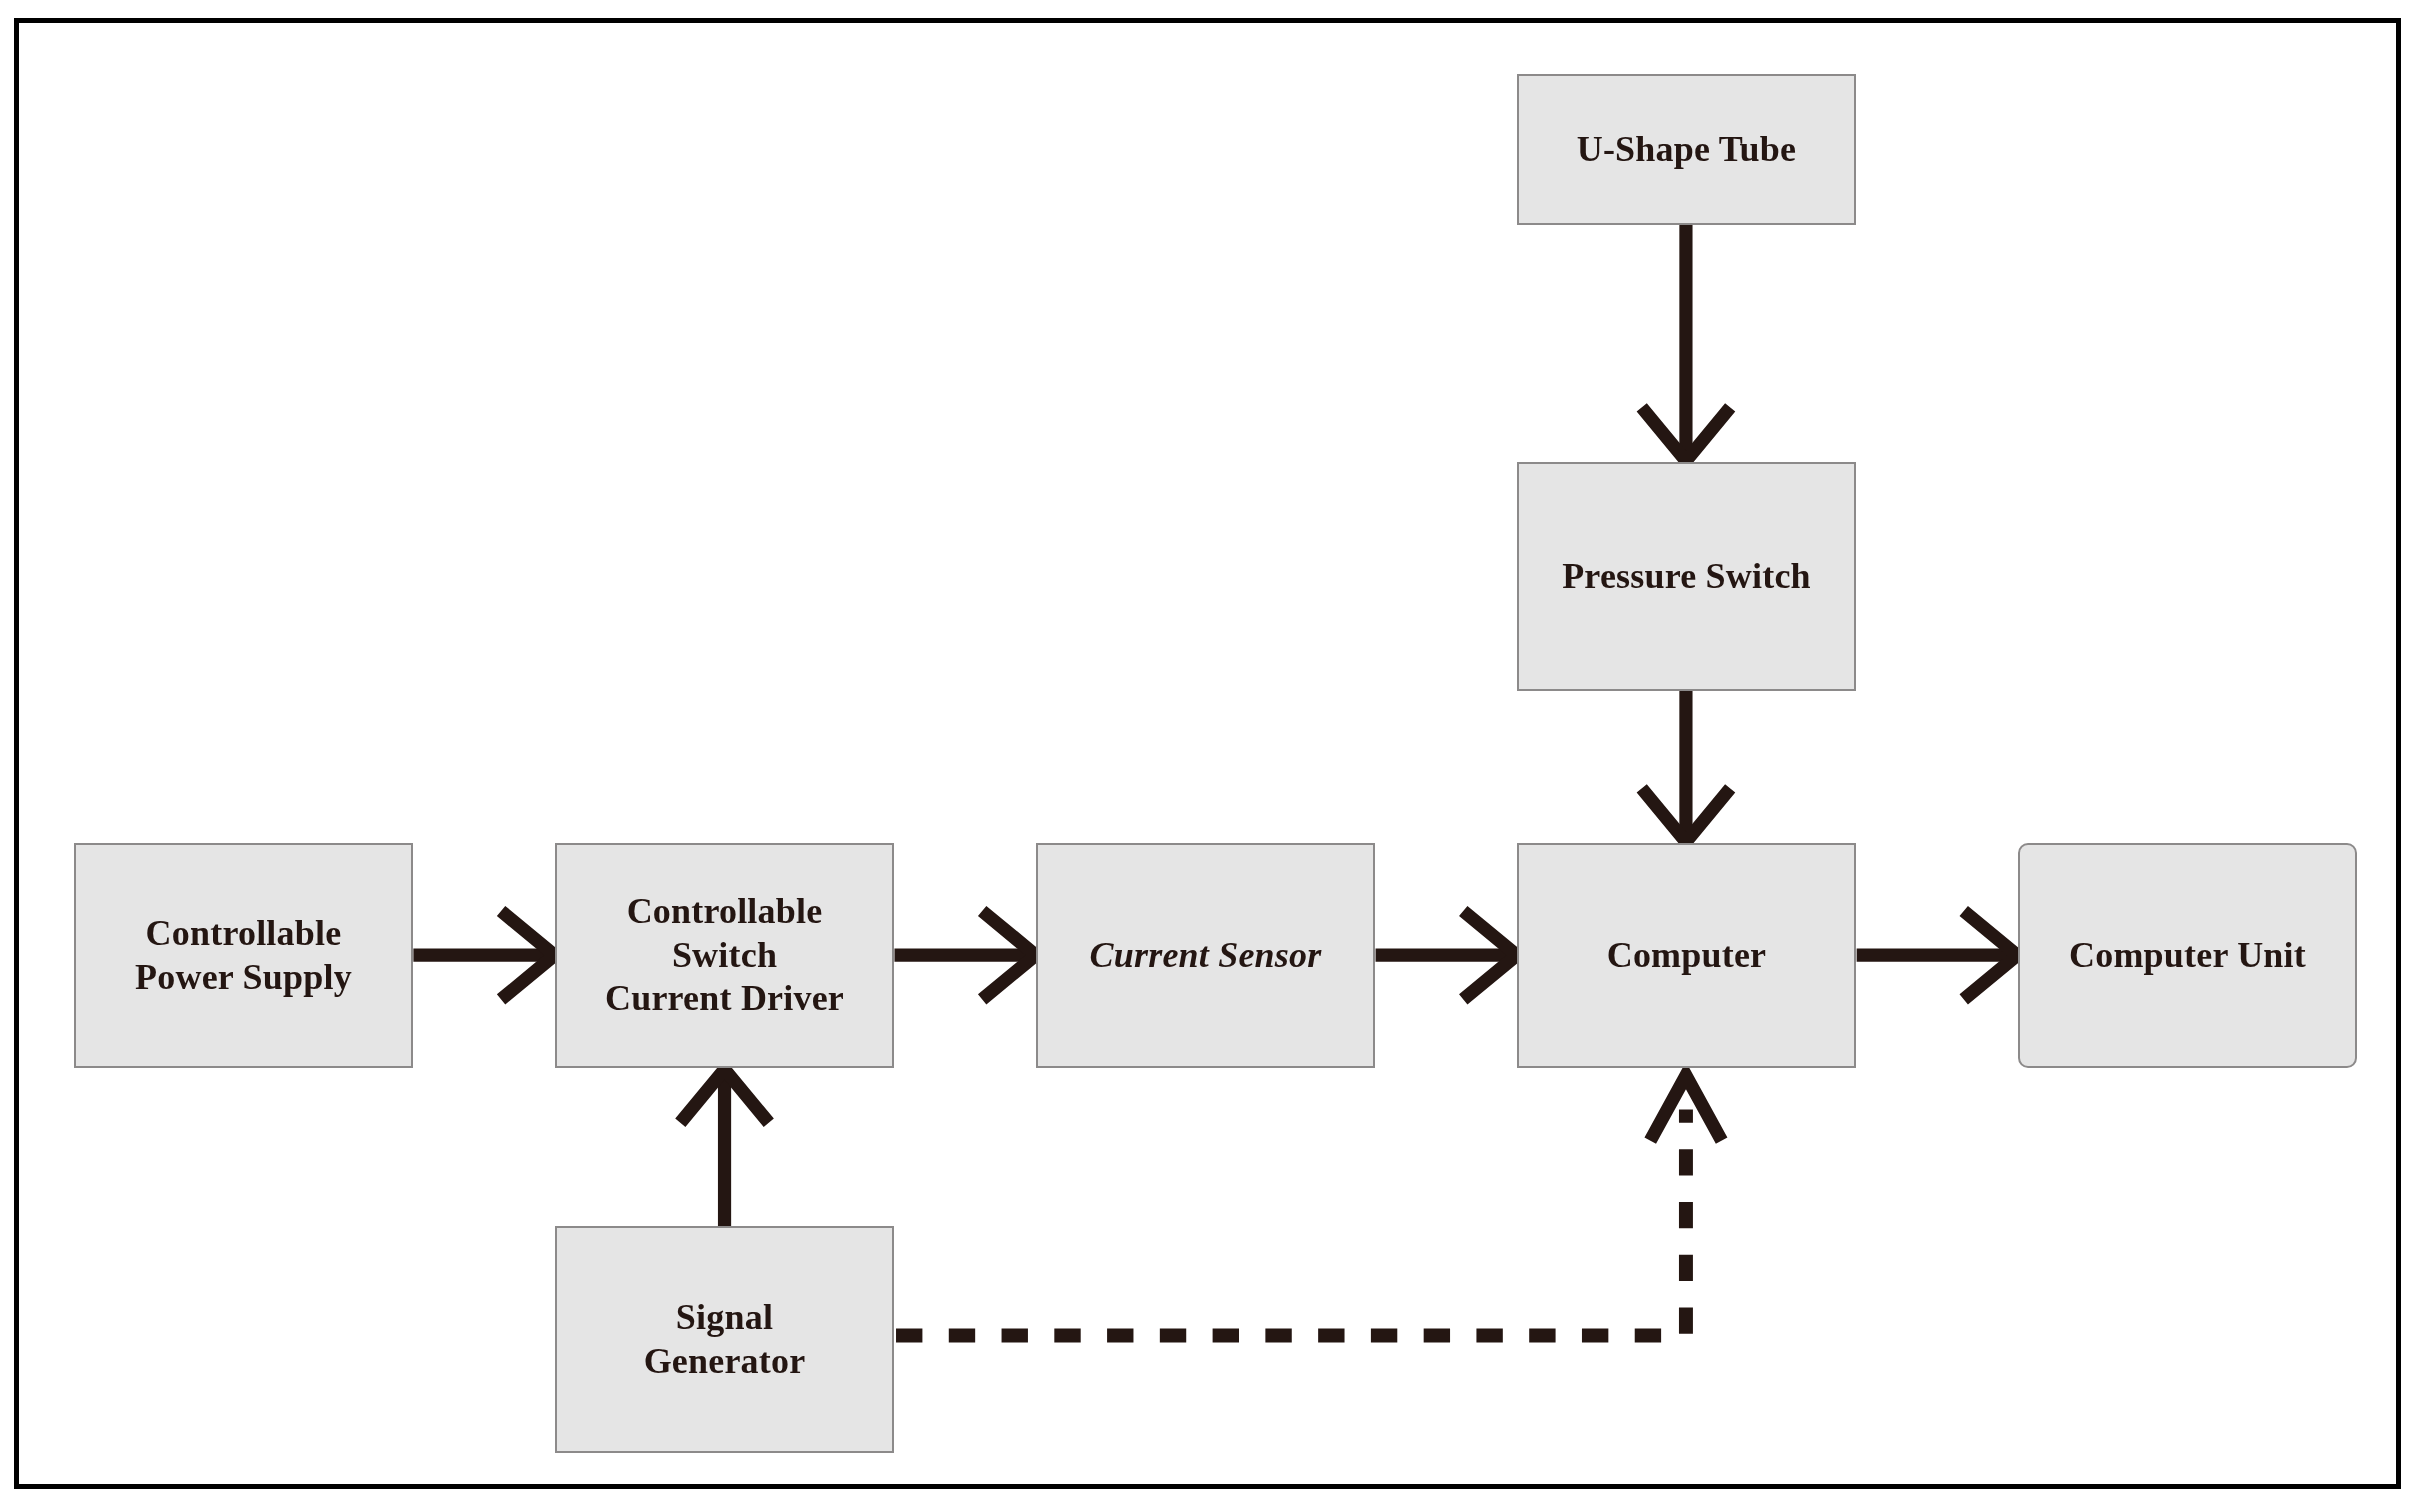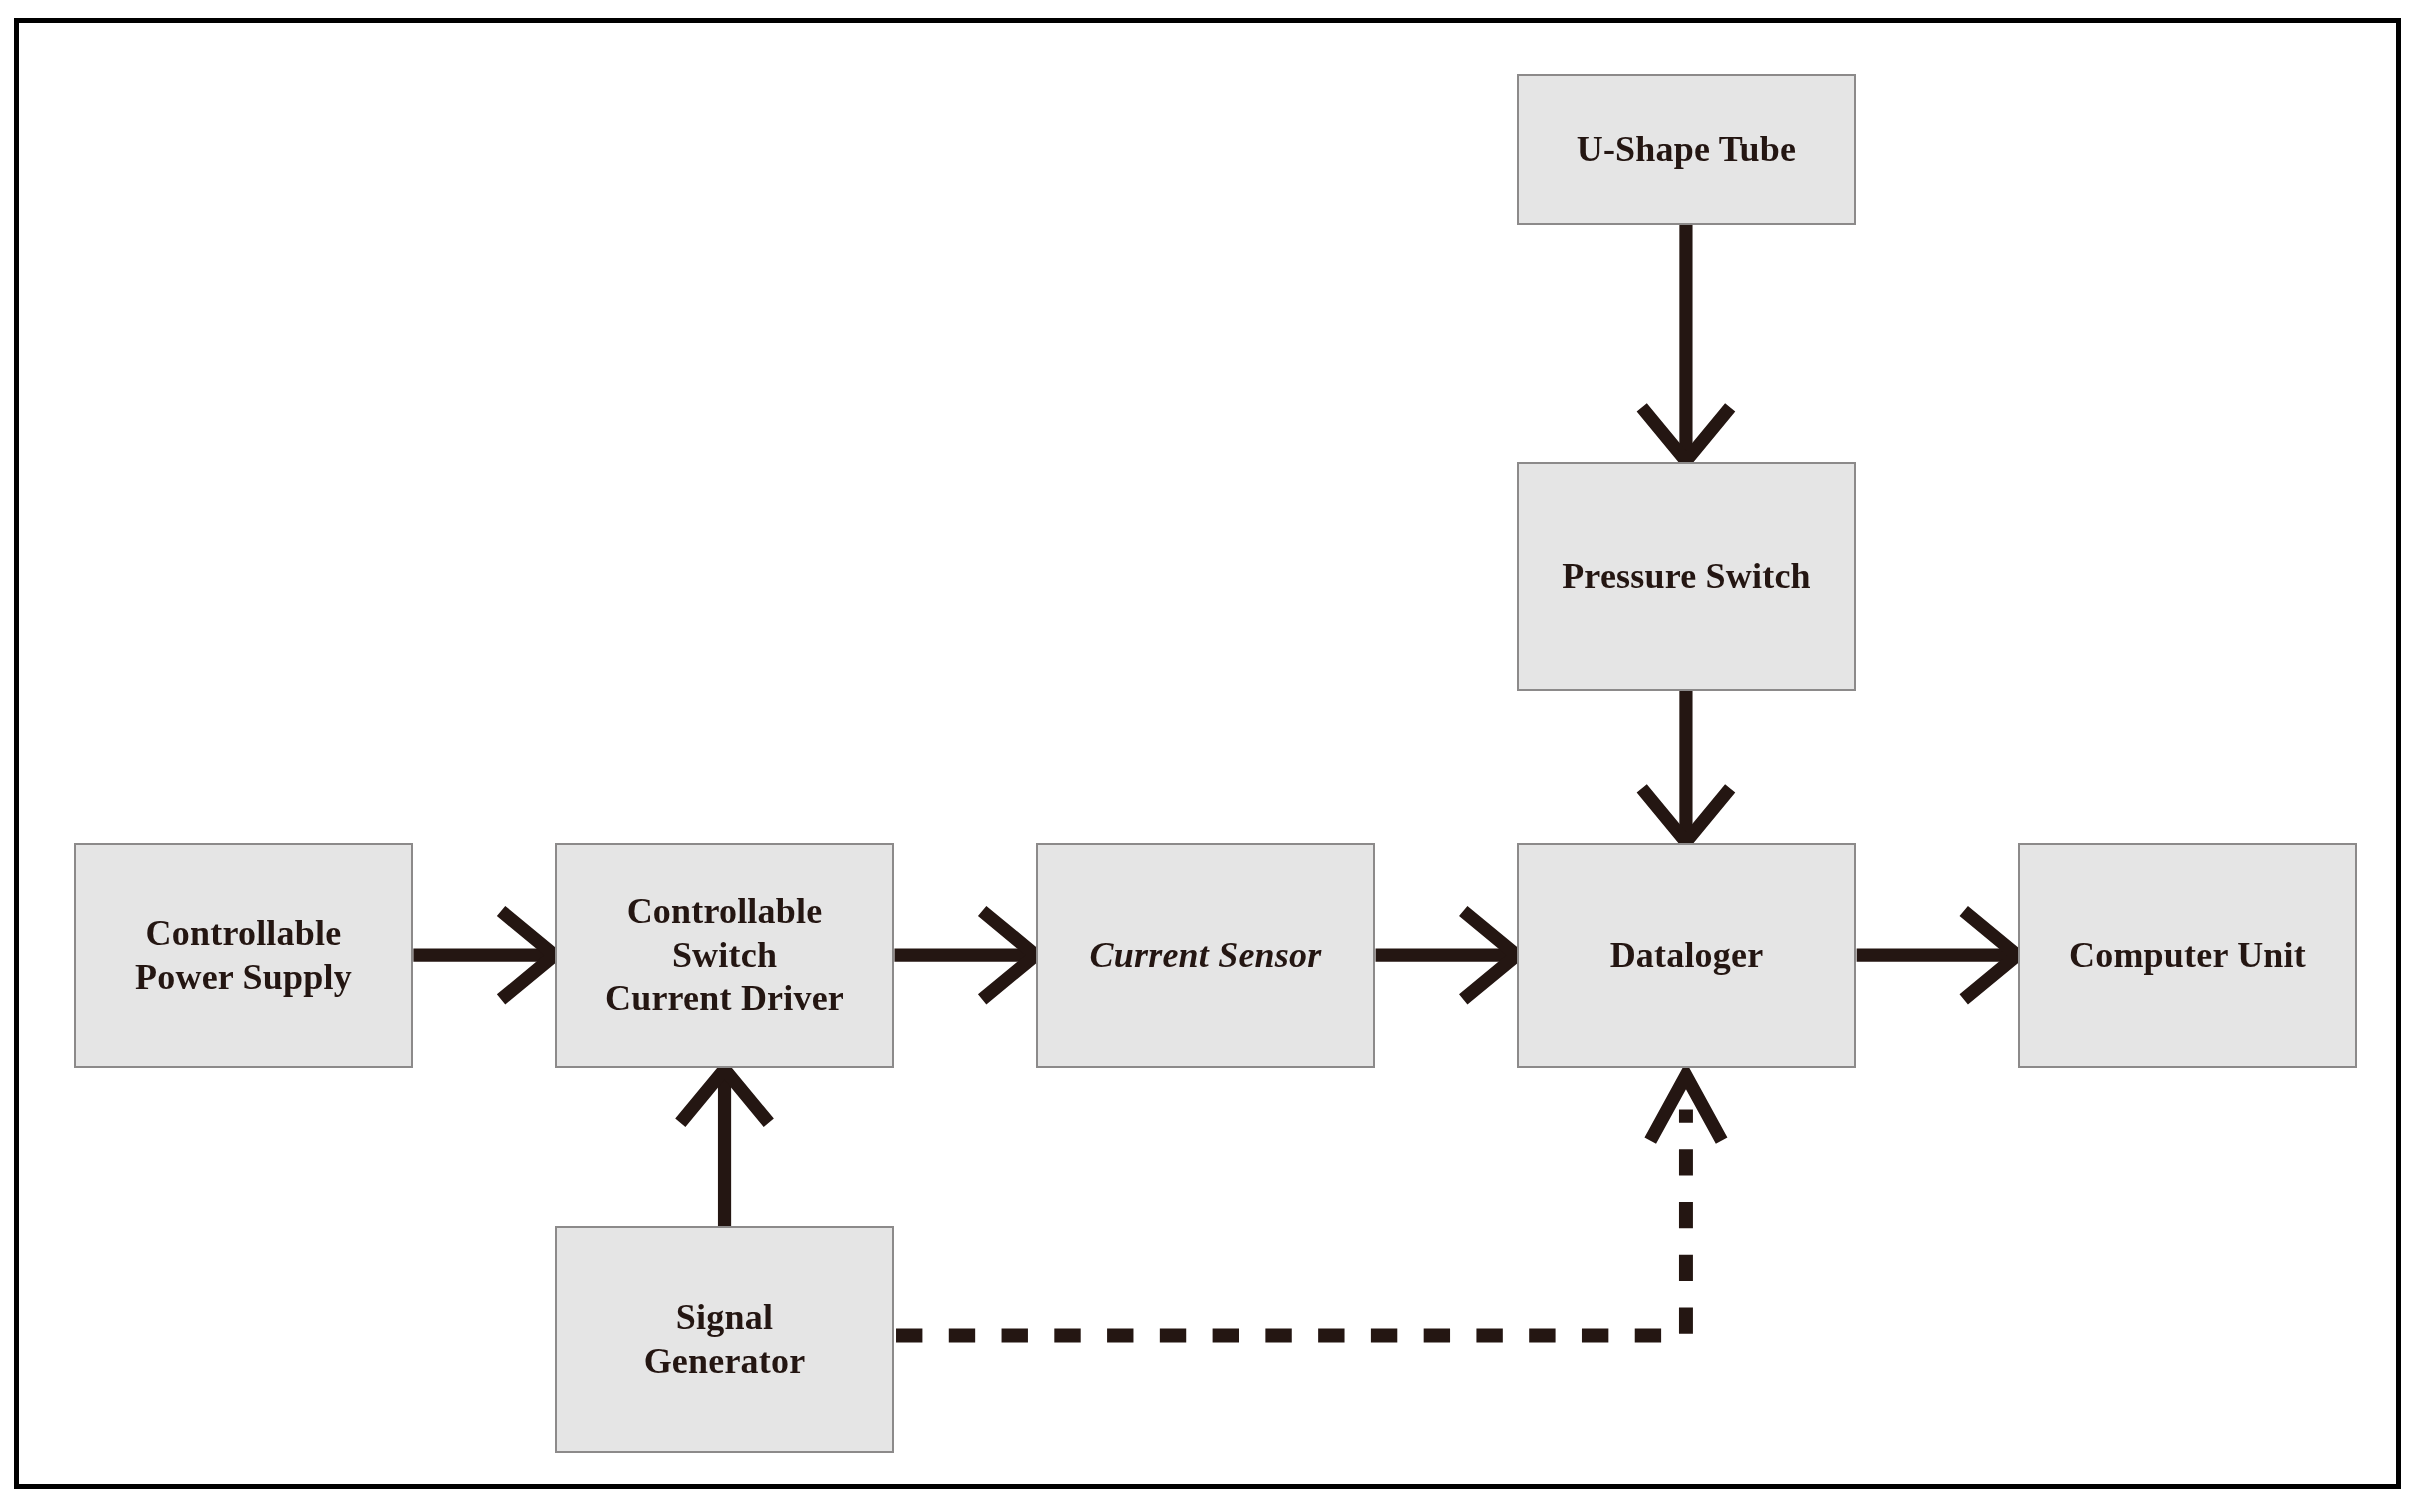--- a/index.html
+++ b/index.html
@@ -42,21 +42,21 @@
     line-height: 1.22;
     color: #241612;
     letter-spacing: 0.2px;
     white-space: pre-line;
     padding: 0 7.8px;
   }
   #n-power      { left: 74px;   top: 843px; width: 339px; height: 225px; }
   #n-driver     { left: 555px;  top: 843px; width: 339px; height: 225px; }
   #n-current    { left: 1036px; top: 843px; width: 339px; height: 225px; font-style: italic; }
   #n-datalogger { left: 1517px; top: 843px; width: 339px; height: 225px; }
-  #n-computer   { left: 2018px; top: 843px; width: 339px; height: 225px; }
+  #n-computer   { left: 2018px; top: 843px; width: 339px; height: 225px; border-radius: 10px; }
   #n-utube      { left: 1517px; top: 74px;   width: 339px; height: 151px; }
   #n-pressure   { left: 1517px; top: 462px;  width: 339px; height: 229px; }
   #n-signal     { left: 555px;  top: 1226px; width: 339px; height: 227px; }
 
   #edge-layer {
     position: absolute;
     left: 0;
     top: 0;
     width: 2426px;
     height: 1510px;
@@ -123,21 +123,21 @@
     <span class="node-label">Controllable
 Switch
 Current Driver</span>
   </div>
 
   <div class="node" id="n-current">
     <span class="node-label">Current Sensor</span>
   </div>
 
   <div class="node" id="n-datalogger">
-    <span class="node-label">Dataloger</span>
+    <span class="node-label">Computer</span>
   </div>
 
   <div class="node" id="n-computer">
     <span class="node-label">Computer Unit</span>
   </div>
 
   <div class="node" id="n-utube">
     <span class="node-label">U-Shape Tube</span>
   </div>
 

